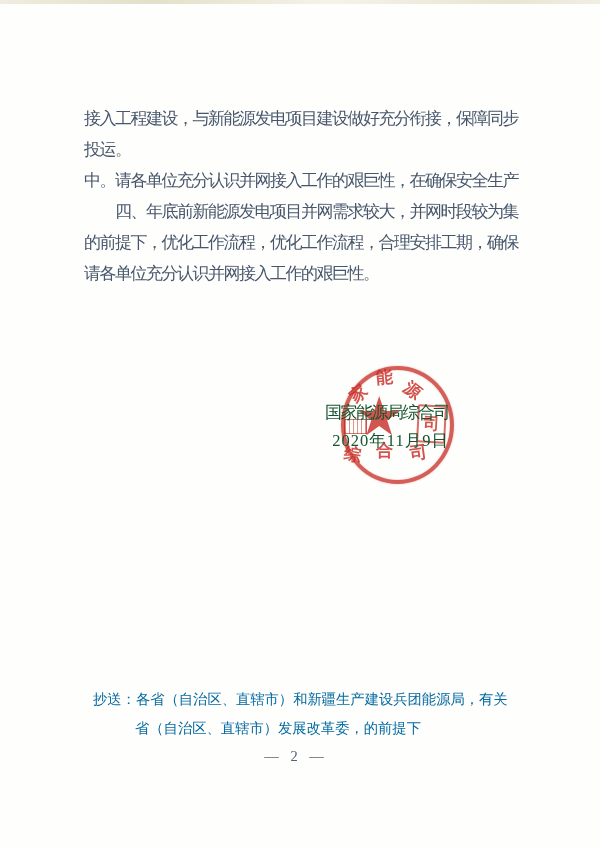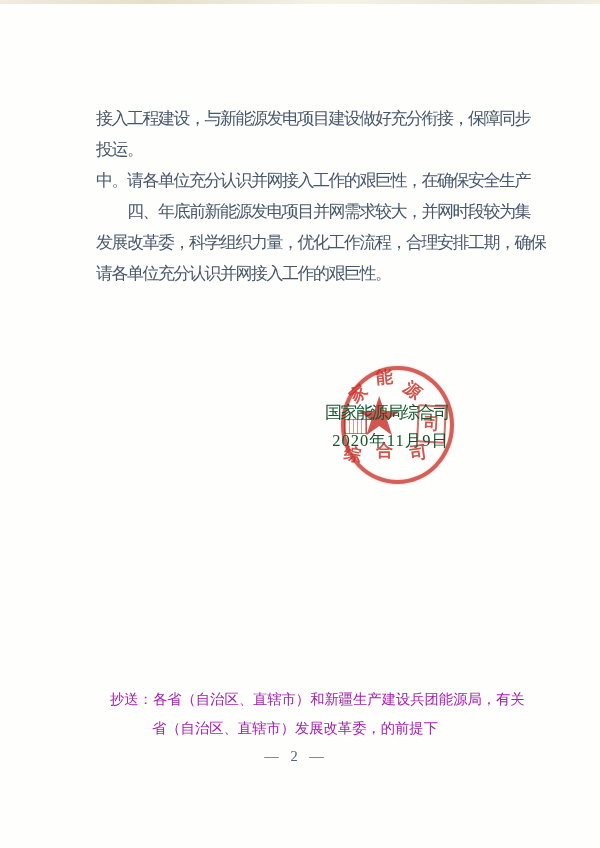--- a/index.html
+++ b/index.html
@@ -8,21 +8,21 @@
     background:#fefefc;overflow:hidden;
     font-family:"Liberation Serif","DejaVu Serif",serif;
   }
   .scan-edge{
     position:absolute;top:0;left:0;right:0;height:4px;
     background:linear-gradient(to right,#efeadc,#e0dcc4 25%,#f4f1e6 55%,#e6e2cf 85%,#f0ece0);
     opacity:.9;
   }
   
   .body-text{
-    position:absolute;left:96px;top:103px;width:436px;
+    position:absolute;left:84px;top:103px;width:436px;
     color:#47566c;font-size:17px;letter-spacing:-1.5px;
   }
   .line{height:31px;line-height:31px;white-space:nowrap;}
   .line.indent{text-indent:31px;}
   
   .sig-block{
     position:absolute;left:325px;top:399px;z-index:3;
     color:#14532d;font-size:17px;
   }
   .sig-line{height:28px;line-height:28px;letter-spacing:-1.5px;white-space:nowrap;}
@@ -55,43 +55,43 @@
   }
   .stamp-box-char{
     position:absolute;left:76px;top:39px;width:25px;height:34px;
     border:2px solid rgba(198,42,36,.68);border-radius:2px;
     display:flex;align-items:center;justify-content:center;
     font-size:16px;font-weight:bold;color:rgba(198,42,36,.8);
     transform:rotate(3deg);
   }
   
   .footer-cc{
-    position:absolute;left:110px;top:685px;width:440px;
-    color:#a21caf;font-size:14.3px;
+    position:absolute;left:93px;top:685px;width:440px;
+    color:#0369a1;font-size:14.3px;
   }
   .cc-line{height:29px;line-height:29px;white-space:nowrap;}
   .cc-line2{padding-left:42px;}
   .page-number{
     position:absolute;left:0;top:747px;width:592px;text-align:center;
     color:#52627a;font-size:14.5px;letter-spacing:4px;line-height:18px;
   }
 </style>
 </head>
 <body>
 
 <div class="page">
 
   <div class="scan-edge"></div>
 
   <div class="body-text">
     <div class="line">接入工程建设，与新能源发电项目建设做好充分衔接，保障同步</div>
     <div class="line">投运。</div>
     <div class="line">中。请各单位充分认识并网接入工作的艰巨性，在确保安全生产</div>
     <div class="line indent">四、年底前新能源发电项目并网需求较大，并网时段较为集</div>
-    <div class="line">发展改革委，科学组织力量，优化工作流程，合理安排工期，确保</div>
+    <div class="line">的前提下，优化工作流程，优化工作流程，合理安排工期，确保</div>
     <div class="line">请各单位充分认识并网接入工作的艰巨性。</div>
   </div>
 
   <div class="seal">
     <div class="seal-ring"></div>
     <span class="seal-star">★</span>
     <span class="seal-char sc-jia">家</span>
     <span class="seal-char sc-neng">能</span>
     <span class="seal-char sc-yuan">源</span>
     <span class="seal-char sc-zong">综</span>

